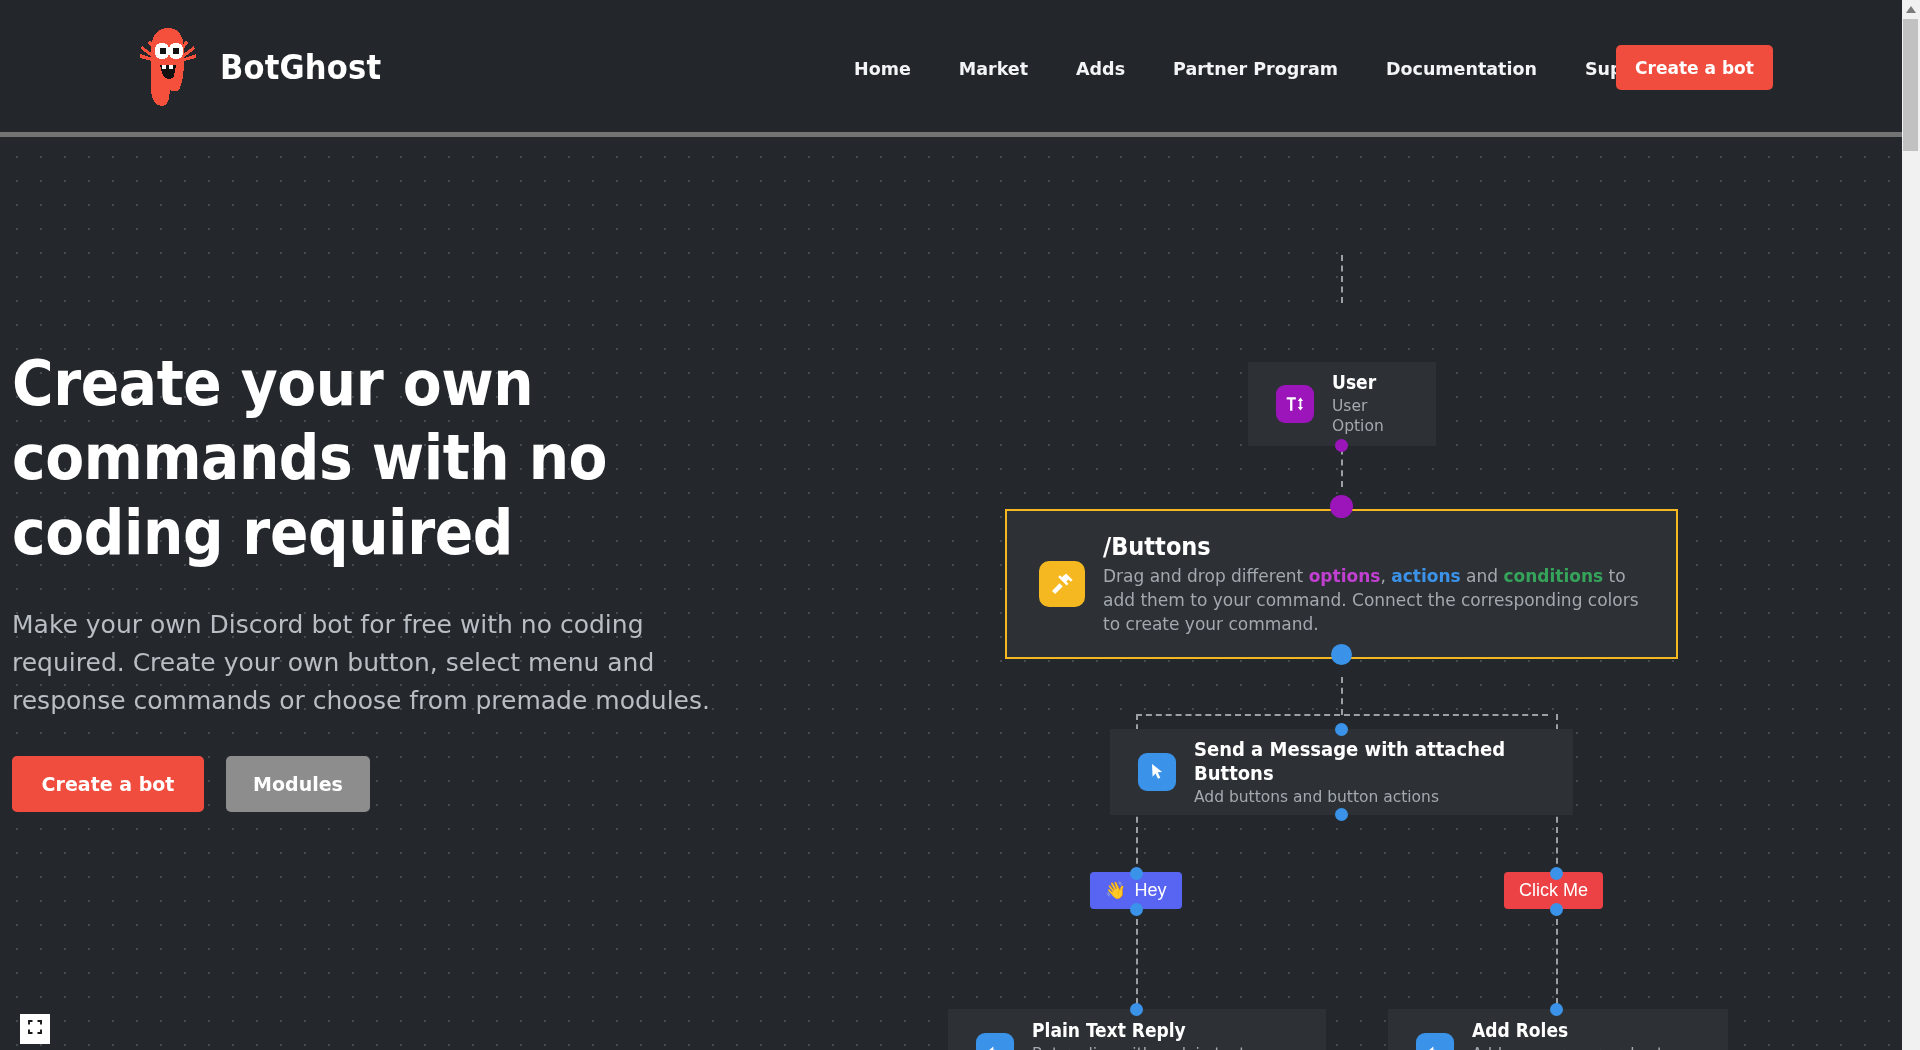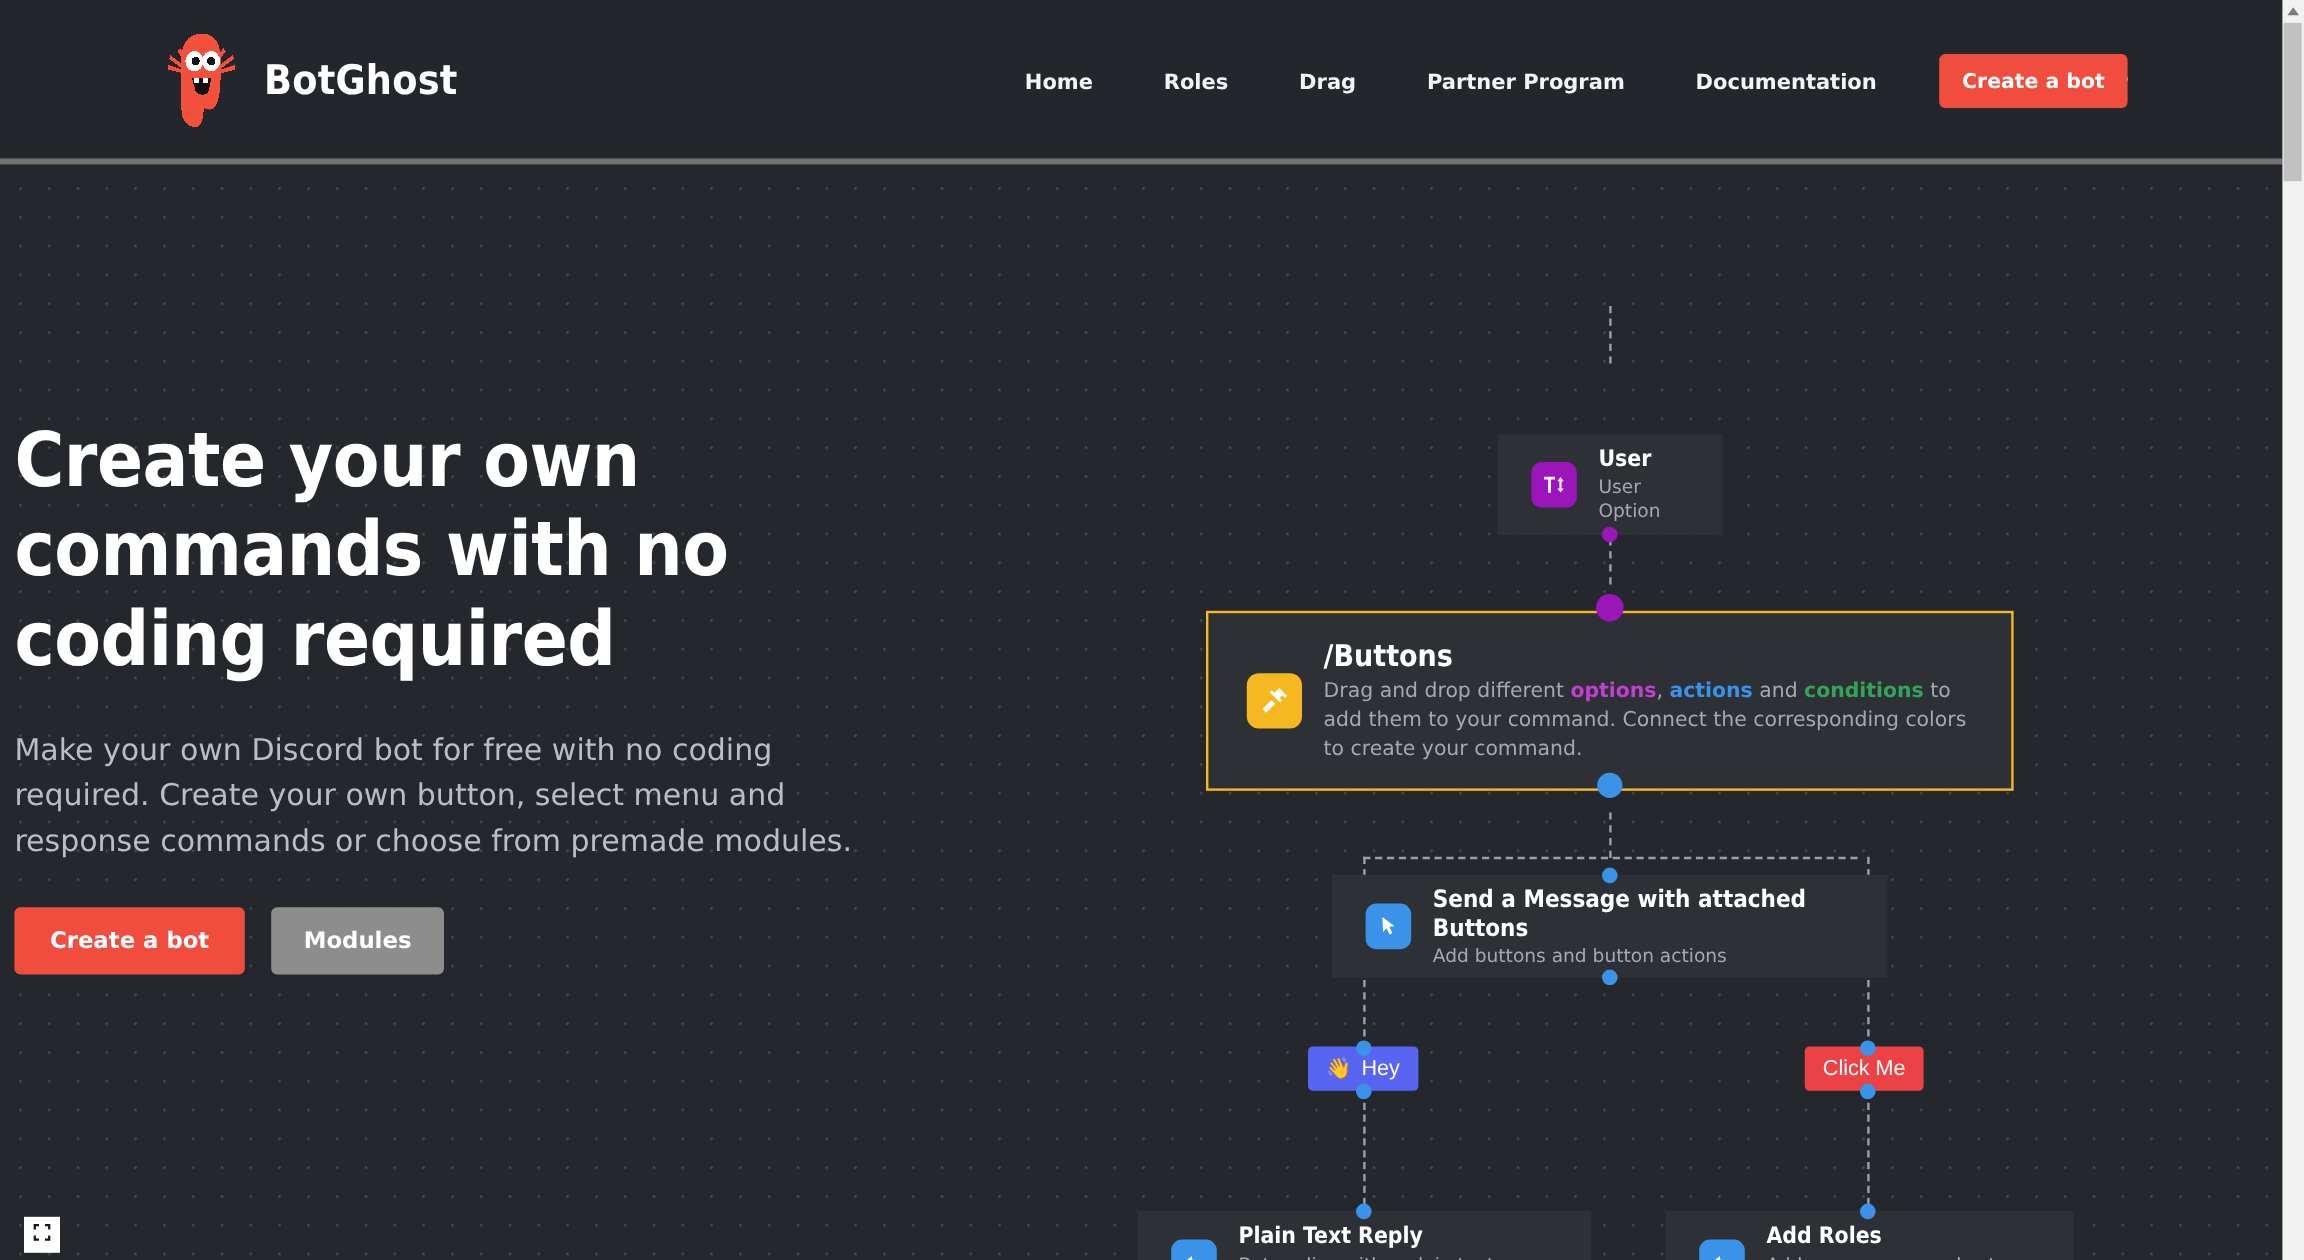--- a/index.html
+++ b/index.html
@@ -32,21 +32,21 @@
   }
   .brand-logo { width: 72px; height: 86px; position: relative; display:block; }
   .brand-name {
     font-size: 34px; font-weight: 700; color: #ffffff;
     letter-spacing: 0.2px;
     font-family: "DejaVu Sans", sans-serif;
     font-stretch: condensed;
   }
   .nav {
     position: absolute; left: 830px; top: 0; height: 137px;
-    display: flex; align-items: center; gap: 11px;
+    display: flex; align-items: center; gap: 0px;
   }
   .nav a {
     color: #f2f4f6; text-decoration: none;
     font-size: 17.5px; font-weight: 700;
     padding: 0 24px;
     white-space: nowrap;
     font-family: "DejaVu Sans", sans-serif;
   }
   .btn-create-nav {
     position: absolute; left: 1616px; top: 45px;
@@ -220,22 +220,22 @@
           <path d="M28 41 L44 41 L42 52 C40 56 34 56 31 52 Z" fill="#111111"></path>
           <rect x="30" y="41" width="4" height="4" fill="#ffffff"></rect>
           <rect x="37" y="41" width="4" height="4" fill="#ffffff"></rect>
         </svg>
       </span>
       <span class="brand-name">BotGhost</span>
     </div>
 
     <nav class="nav">
       <a href="#">Home</a>
-      <a href="#">Roles</a>
-      <a href="#">Drag</a>
+      <a href="#">Market</a>
+      <a href="#">Adds</a>
       <a href="#">Partner Program</a>
       <a href="#">Documentation</a>
       <a href="#">Support Server</a>
     </nav>
 
     <button class="btn-create-nav">Create a bot</button>
   </div>
 
   <div class="canvas">
 

